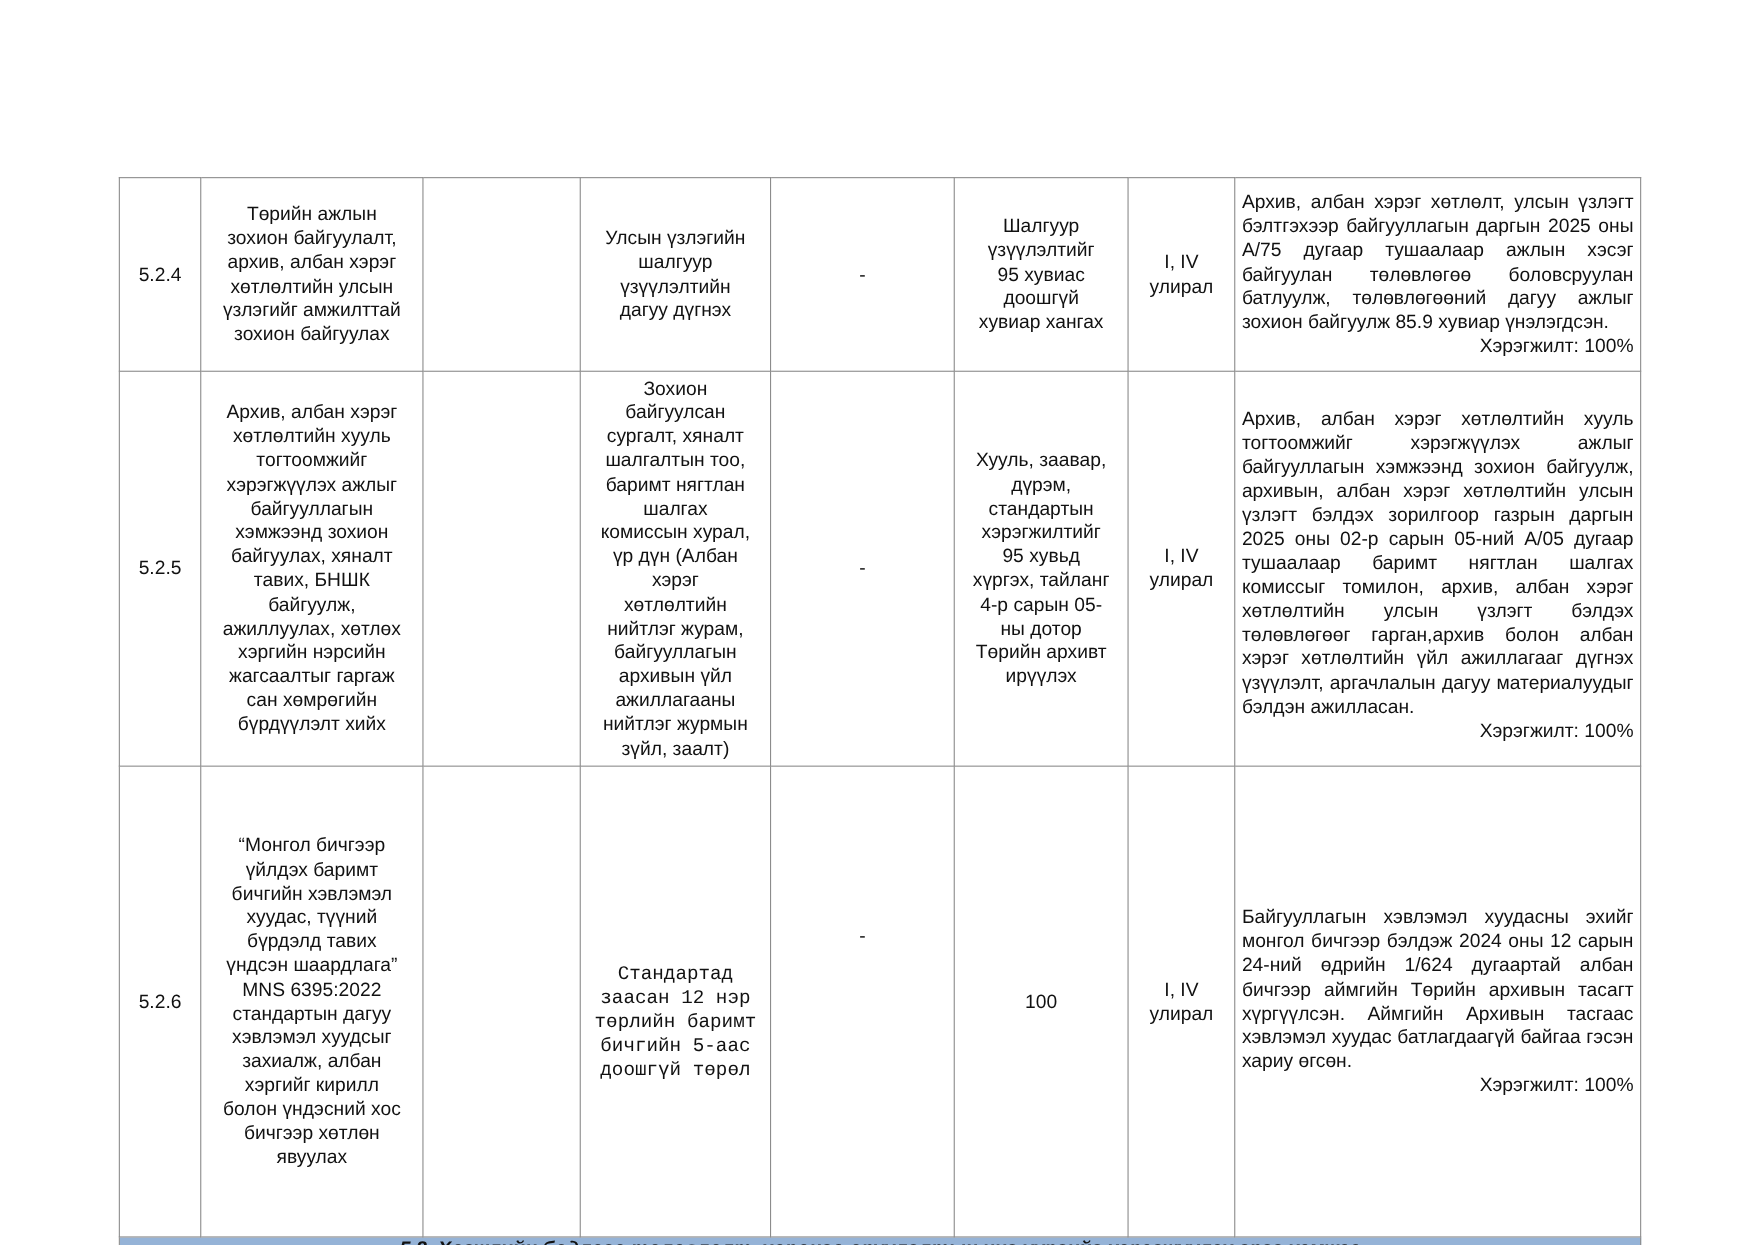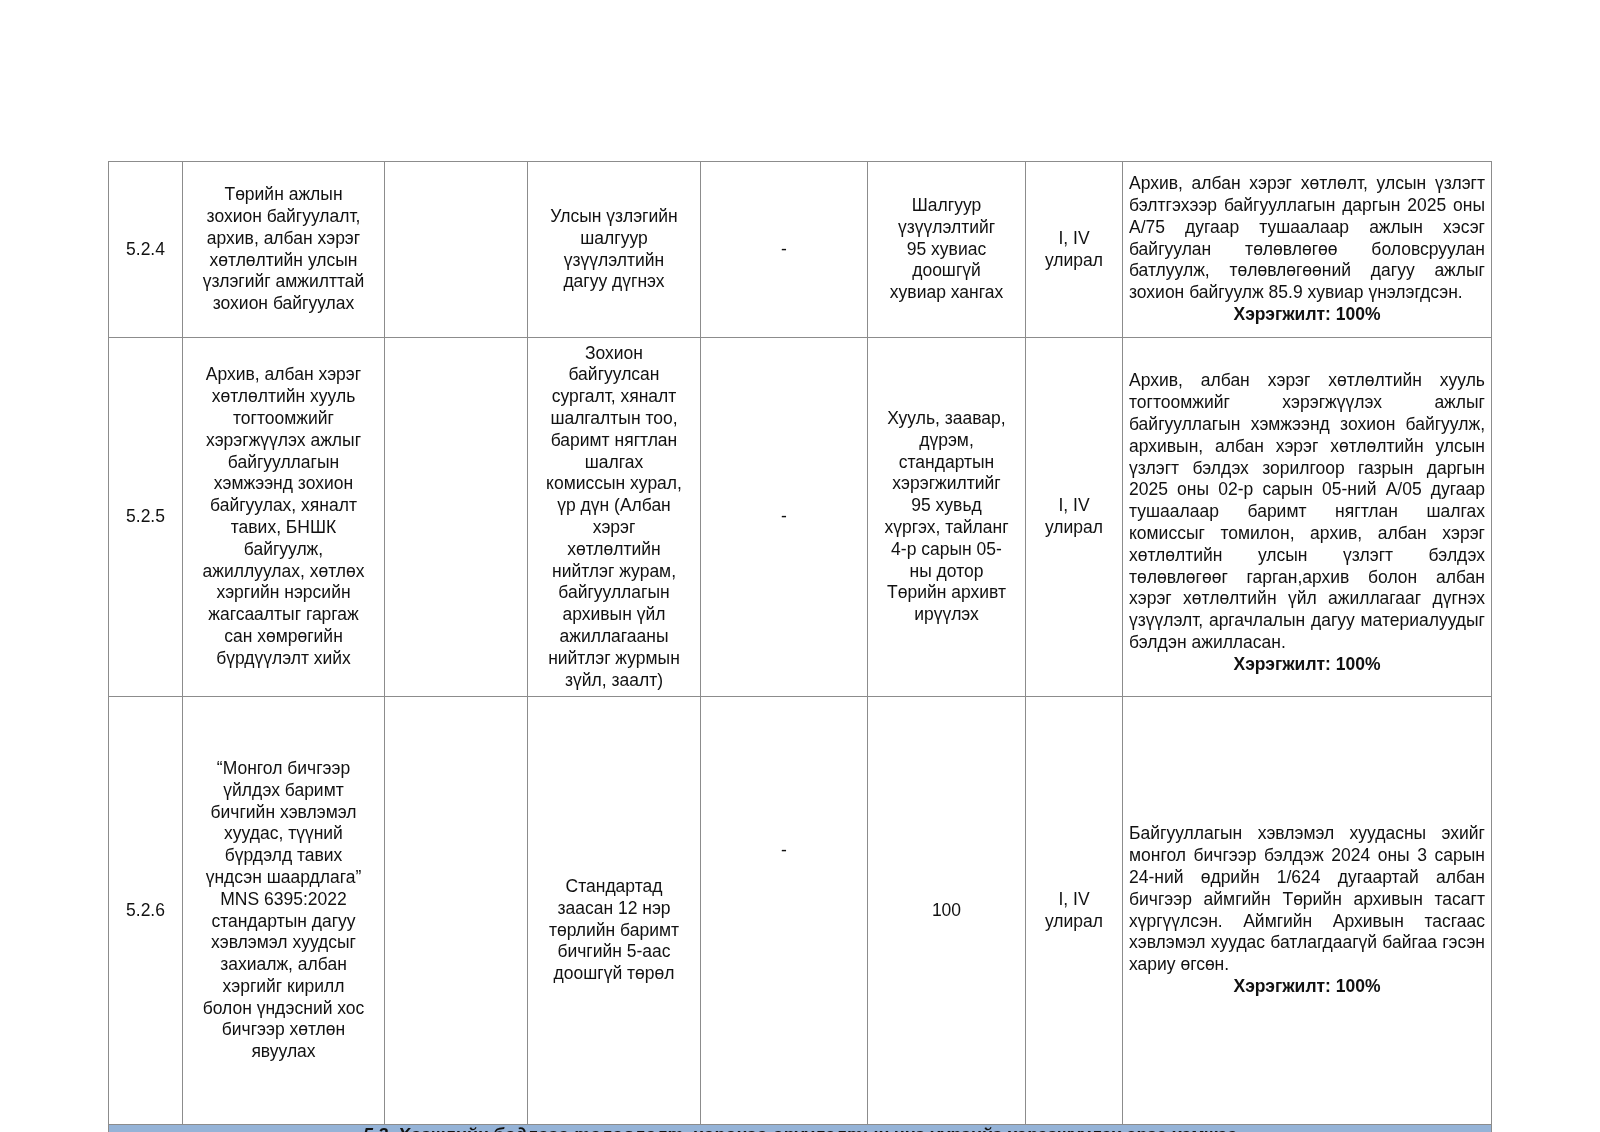--- a/index.html
+++ b/index.html
@@ -12,21 +12,21 @@
   }
   table.plan td {
     border: 1.5px solid #8c8c8c; padding: 0 6px; vertical-align: middle;
     text-align: center;
   }
   td.num { text-align: center; }
   td.dash { vertical-align: top; padding-top: 2px; }
   td.dash.mid { vertical-align: middle; padding-bottom: 120px; }
   td.result { text-align: justify; vertical-align: top; padding: 1px 10px 0 9px; }
   td.result .body { text-align: justify; text-align-last: left; }
-  td.result .done { font-weight: bold; }
+  td.result .done { text-align: right; font-weight: normal; }
   tr.r1 td { height: 175px; }
   tr.r2 td { height: 346px; }
   tr.r3 td { height: 307px; }
   tr.band td {
     height: 21px; background: #95b3d7; text-align: center;
     font-weight: bold; font-style: italic; font-size: 18px; padding: 0;
     border: 1.5px solid #8c8c8c;
   }
   .pre { white-space: pre-line; }
 </style>
@@ -132,31 +132,31 @@
 үндсэн шаардлага”
 MNS 6395:2022
 стандартын дагуу
 хэвлэмэл хуудсыг
 захиалж, албан
 хэргийг кирилл
 болон үндэсний хос
 бичгээр хөтлөн
 явуулах</td>
       <td></td>
-      <td class="pre" style="padding-top:40px;">Стандартад
+      <td class="pre" style="padding-top:40px;font-family:Liberation Mono, monospace;">Стандартад
 заасан 12 нэр
 төрлийн баримт
 бичгийн 5-аас
 доошгүй төрөл</td>
       <td class="dash mid">-</td>
       <td class="pre">100</td>
       <td class="pre">I, IV
 улирал</td>
       <td class="result">
-        <div class="body">Байгууллагын хэвлэмэл хуудасны эхийг монгол бичгээр бэлдэж 2024 оны 3 сарын 24-ний өдрийн 1/624 дугаартай албан бичгээр аймгийн Төрийн архивын тасагт хүргүүлсэн. Аймгийн Архивын тасгаас хэвлэмэл хуудас батлагдаагүй байгаа гэсэн хариу өгсөн.</div>
+        <div class="body">Байгууллагын хэвлэмэл хуудасны эхийг монгол бичгээр бэлдэж 2024 оны 12 сарын 24-ний өдрийн 1/624 дугаартай албан бичгээр аймгийн Төрийн архивын тасагт хүргүүлсэн. Аймгийн Архивын тасгаас хэвлэмэл хуудас батлагдаагүй байгаа гэсэн хариу өгсөн.</div>
         <div class="done">Хэрэгжилт: 100%</div>
       </td>
     </tr>
     <tr class="band">
       <td colspan="8">5.3. Хөгжлийн бодлого төлөвлөлт, хөрөнгө оруулалтын чиг үүргийг хэрэгжүүлэх арга хэмжээ</td>
     </tr>
   </tbody>
 </table>
 
 </body></html>

